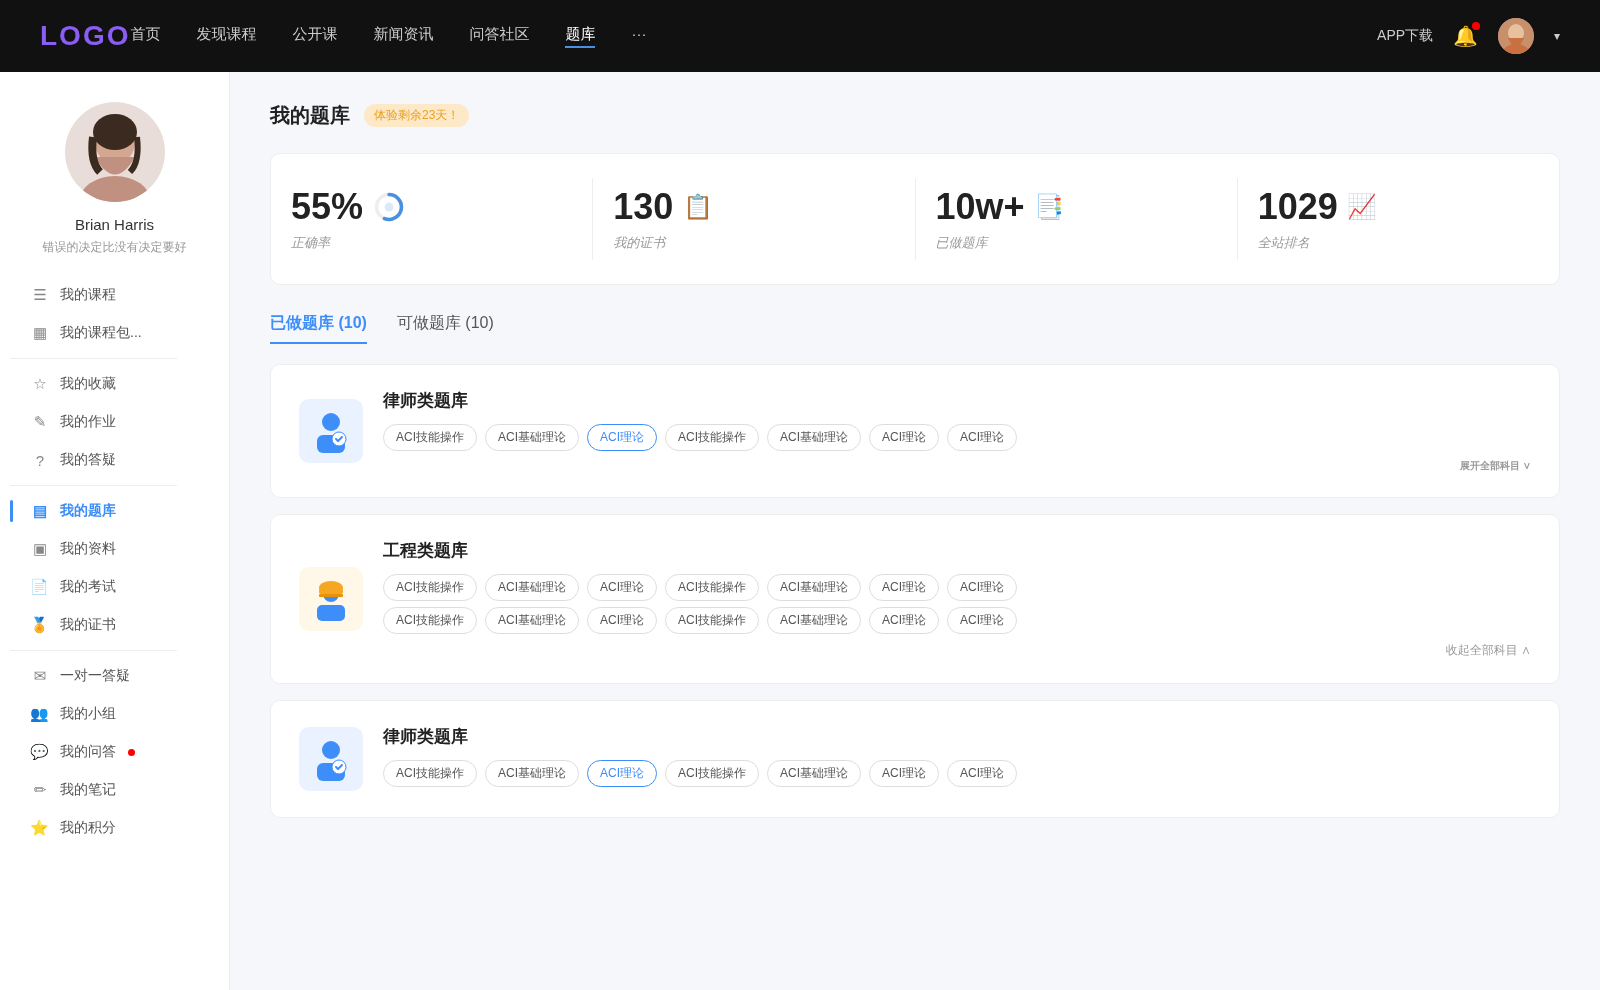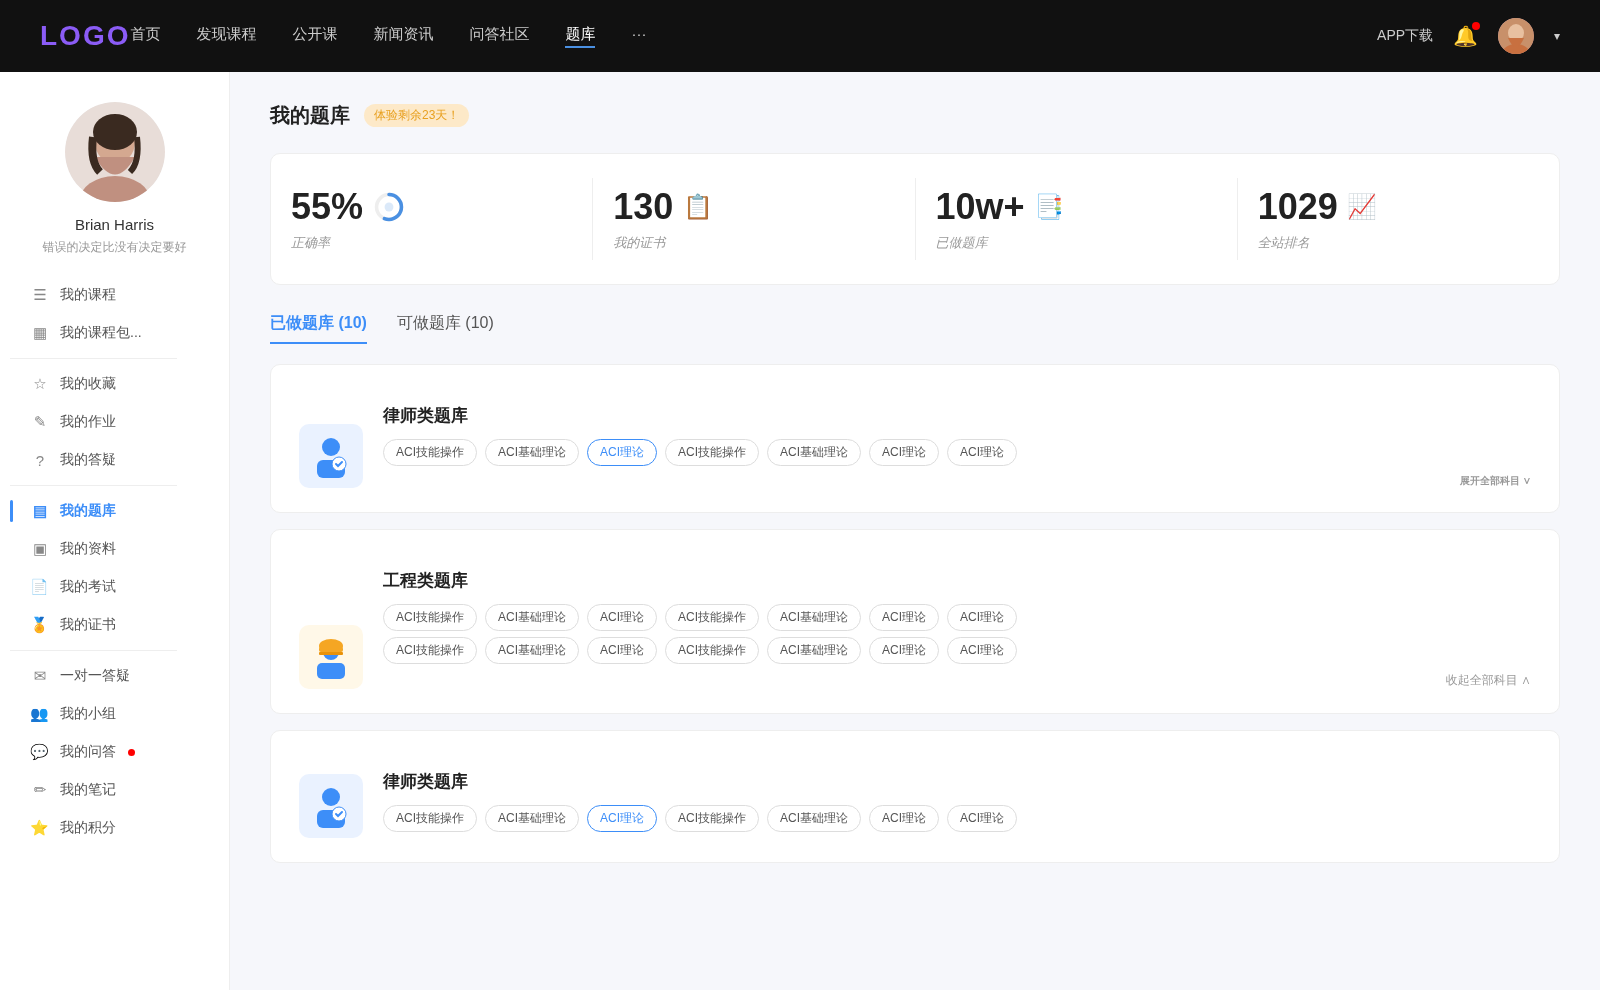--- a/index.html
+++ b/index.html
@@ -248,23 +248,22 @@
     
     .qbank-card {
       background: #fff;
       border-radius: 10px;
       padding: 24px 28px;
       margin-bottom: 16px;
       border: 1px solid #eee;
     }
     .qbank-header {
       display: flex;
-      align-items: flex-end;
+      align-items: center;
       gap: 20px;
-      margin-top: 15px;
     }
     .qbank-icon-wrap {
       width: 64px; height: 64px;
       background: #eaf2ff;
       border-radius: 10px;
       display: flex;
       align-items: center;
       justify-content: center;
       flex-shrink: 0;
     }

